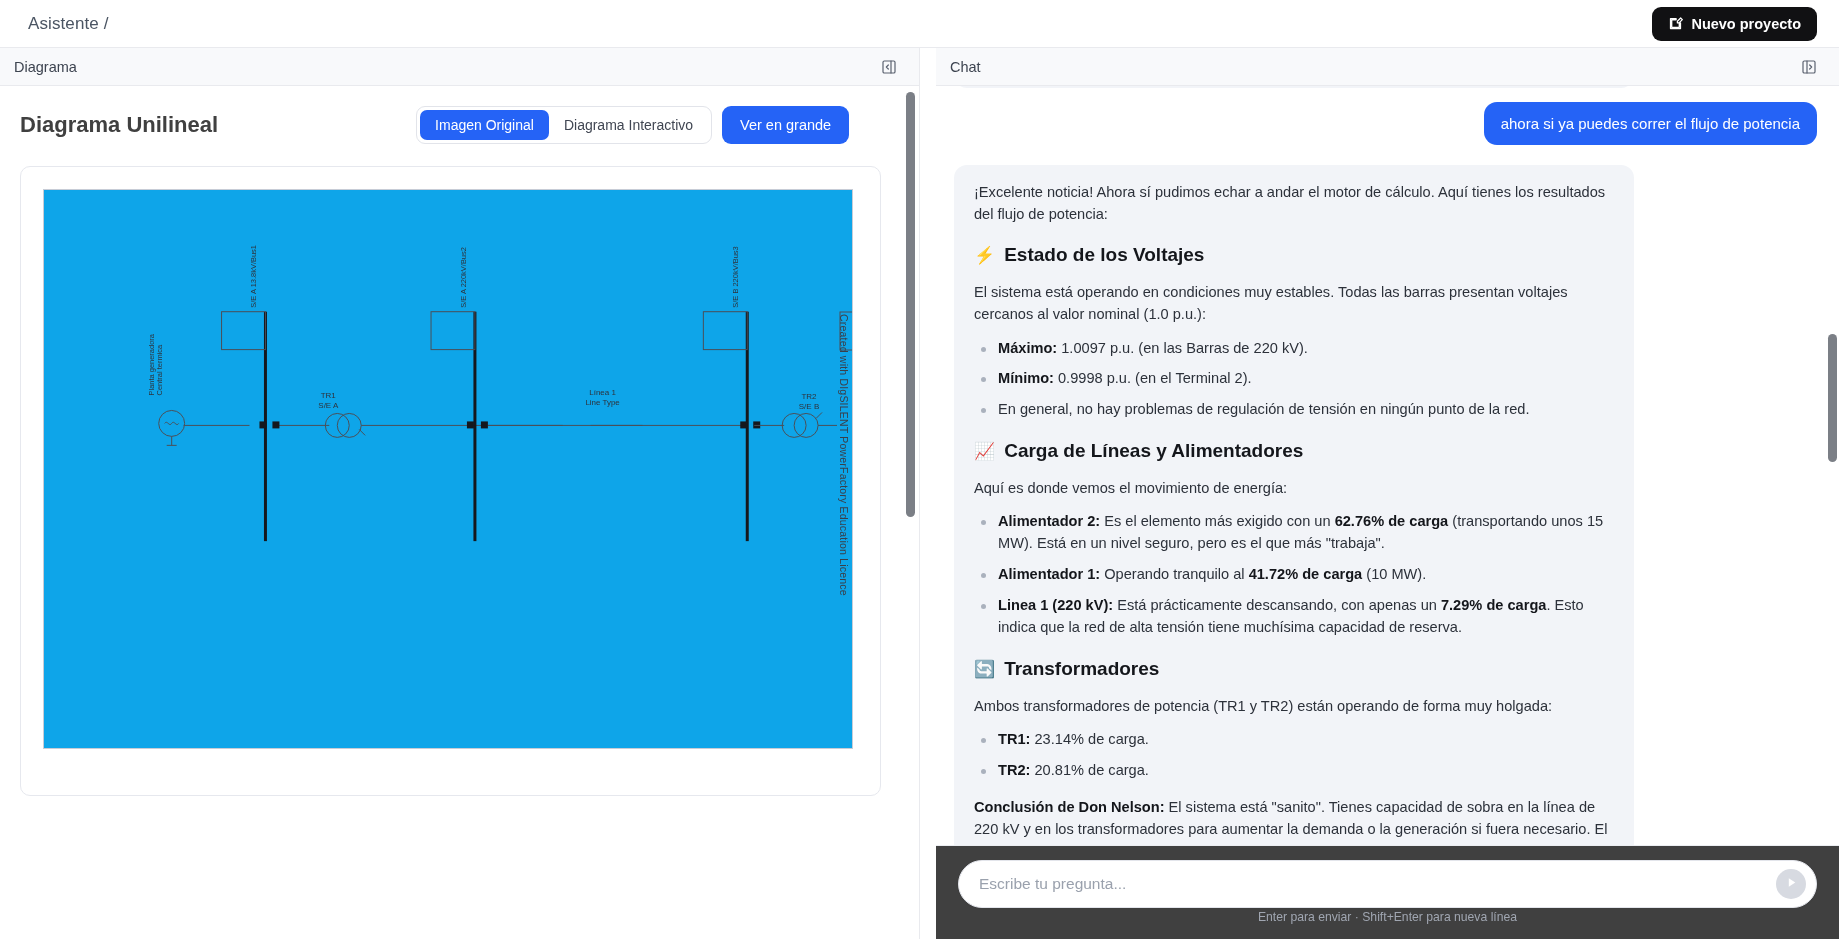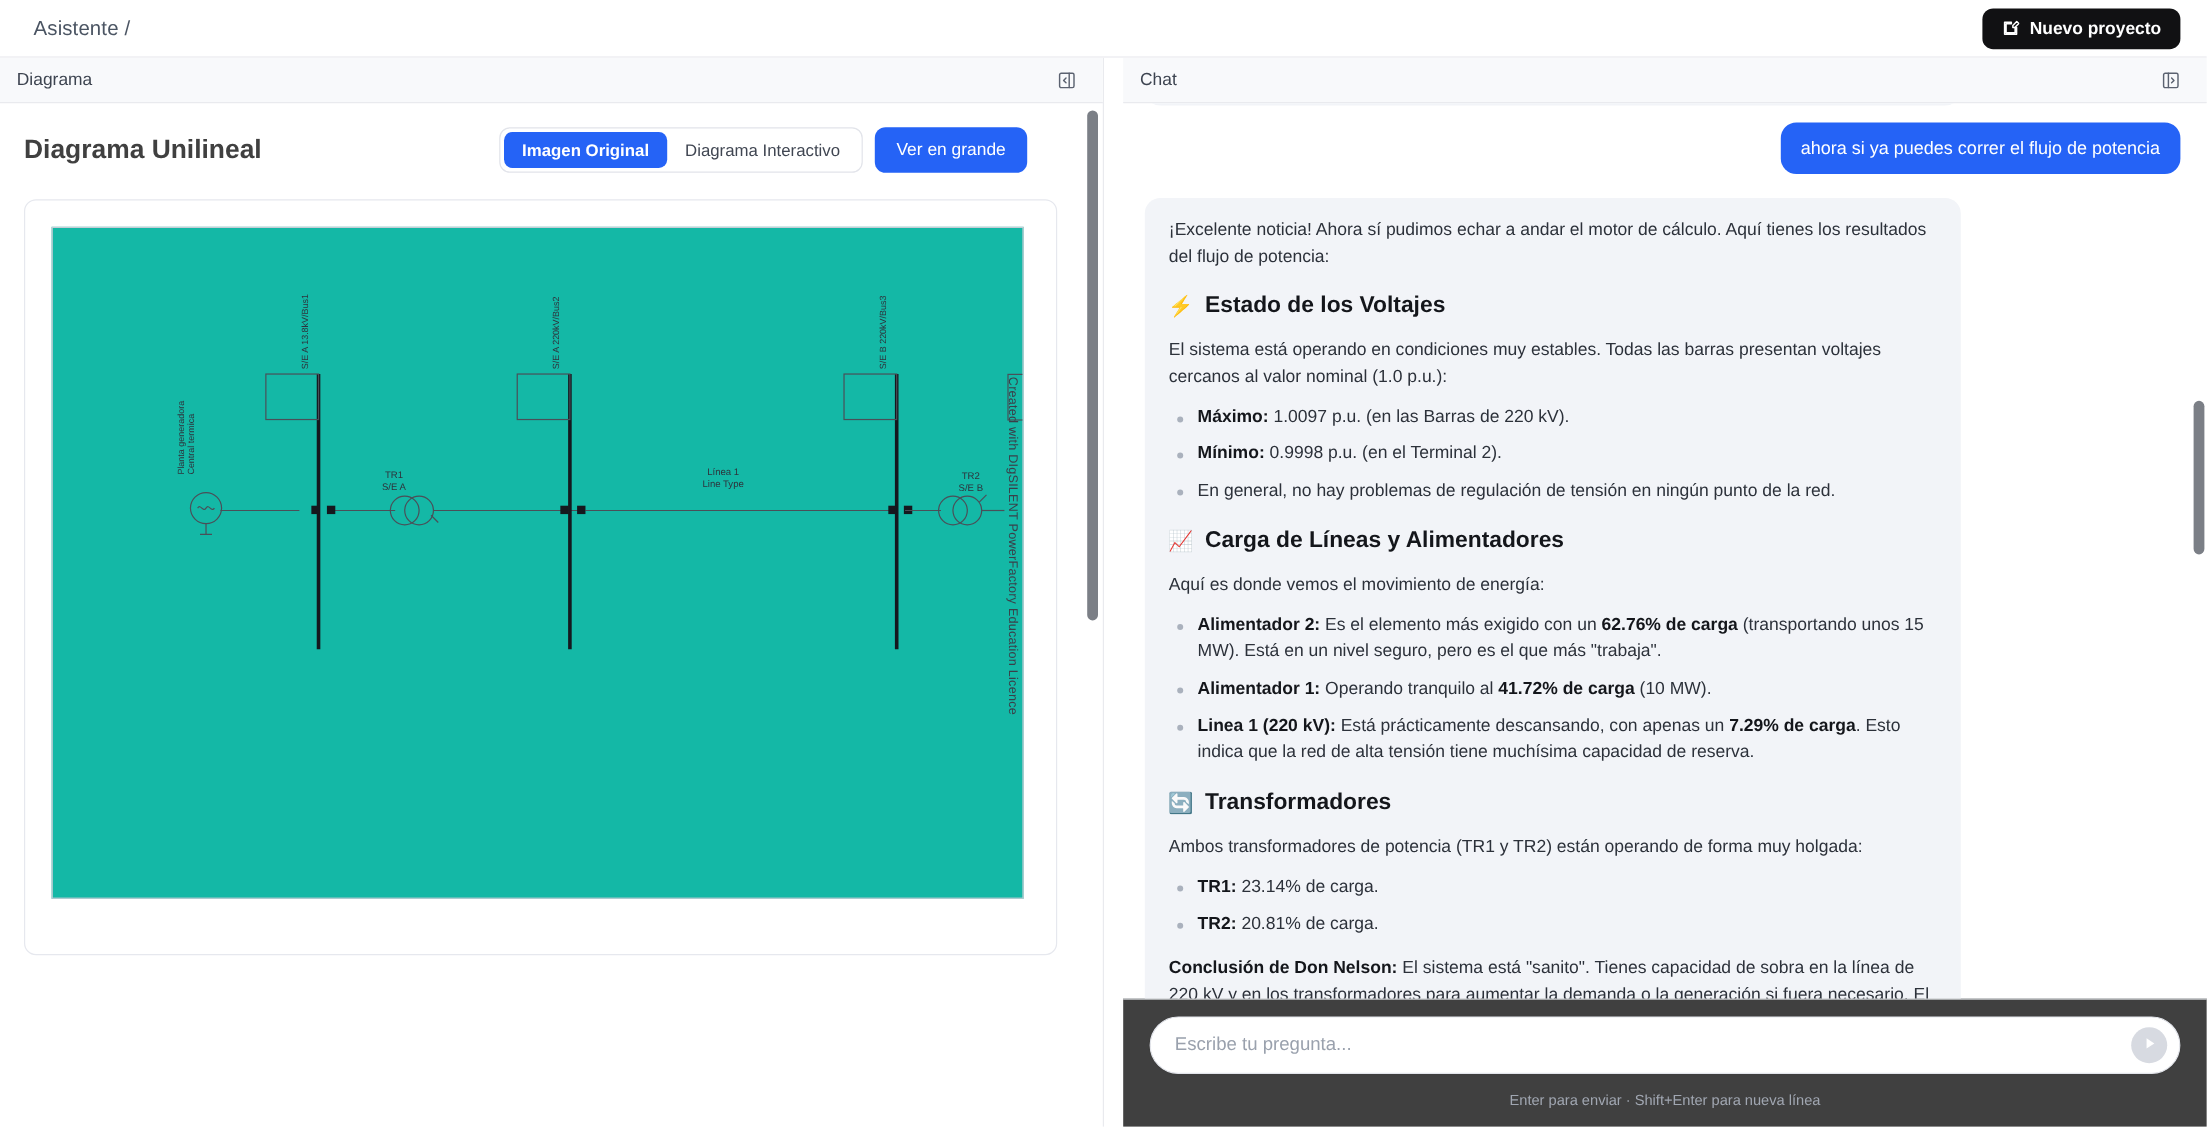--- a/index.html
+++ b/index.html
@@ -121,21 +121,21 @@
     padding: 0 15px;
     font-size: 14px;
     color: #404652;
     font-family: "Liberation Sans", sans-serif;
     cursor: pointer;
     white-space: nowrap;
   }
   .seg-btn.active {
     background: #2563f6;
     color: #ffffff;
-    font-weight: 700;
+    font-weight: 400;
   }
   .big-btn {
     margin-left: 10px;
     background: #2563f6;
     color: #fff;
     border: none;
     border-radius: 9px;
     height: 38px;
     padding: 0 18px;
     font-size: 14.5px;
@@ -150,21 +150,21 @@
     background: #ffffff;
     height: 630px;
     position: relative;
     overflow: hidden;
   }
   .diagram-inner {
     position: absolute;
     left: 22px; top: 22px;
     width: 810px; height: 560px;
     border: 1px solid #c7ccd6;
-    background: #14b8a6;
+    background: #0ea5e9;
     overflow: hidden;
   }
   .sld { position: absolute; inset: 0; }
   .dig-credit {
     position: absolute;
     right: 2px;
     top: 124px;
     writing-mode: vertical-rl;
     font-size: 10.5px;
     color: #3a3f49;
@@ -307,21 +307,21 @@
     border-radius: 50%;
     background: #d7dae1;
     border: none;
     display: flex; align-items: center; justify-content: center;
     cursor: pointer;
   }
   .composer-hint {
     text-align: center;
     font-size: 12.2px;
     color: #a0a6b1;
-    margin-top: 15px;
+    margin-top: 2px;
   }
 
   
   .sld text { font-family: "Liberation Sans", sans-serif; fill: #2e333c; }
 </style>
 </head>
 <body>
 
 <div class="topbar">
   <div class="brand">Asistente /</div>

